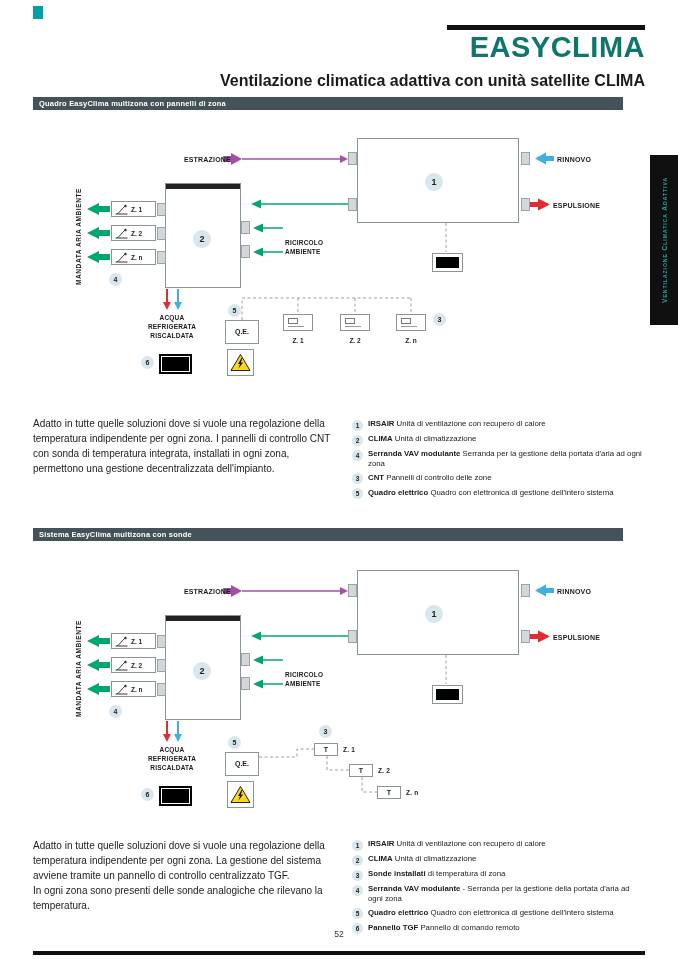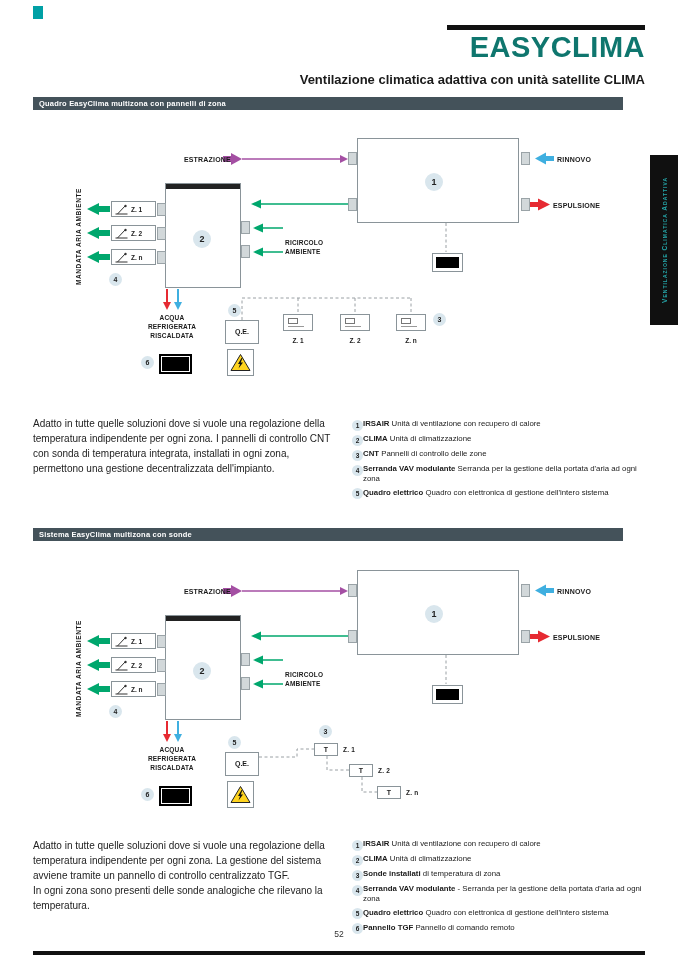--- a/index.html
+++ b/index.html
@@ -2,21 +2,21 @@
 <html><head>
 <meta charset="utf-8">
 <style>
   * { margin:0; padding:0; box-sizing:border-box; }
   body { background:#e8e8e8; font-family:"Liberation Sans", sans-serif; }
   .page { position:relative; width:678px; height:959px; background:#fff; margin:0 auto; overflow:hidden; color:#1a1a1a; }
 
   .corner { position:absolute; left:33px; top:6px; width:10px; height:13px; background:#00A0A5; }
   .toprule { position:absolute; right:33px; top:25px; width:198px; height:5px; background:#111; }
   .brand { position:absolute; right:33px; top:31px; font-size:29px; font-weight:bold; letter-spacing:0.5px; color:#0f766e; }
-  .subtitle { position:absolute; right:33px; top:72px; font-size:13px; font-weight:bold; color:#1a1a1a; }
+  .subtitle { position:absolute; right:33px; top:72px; font-size:16px; font-weight:bold; color:#1a1a1a; }
 
   .sidetab { position:absolute; left:650px; top:155px; width:28px; height:170px; background:#101010; display:flex; align-items:center; justify-content:center; }
   .sidetab span { writing-mode:vertical-rl; transform:rotate(180deg); font-size:6.5px; font-weight:bold; letter-spacing:1px; color:#25A5A8; font-variant:small-caps; white-space:nowrap; }
 
   .secbar { position:absolute; left:33px; width:590px; height:13px; background:#44525A; color:#fff; font-size:7.5px; font-weight:bold; line-height:13px; padding-left:6px; letter-spacing:0.2px; }
 
   .diagram { position:absolute; left:33px; width:612px; }
   .dsvg { position:absolute; left:0; top:0; width:100%; height:100%; }
 
   .dlabel { position:absolute; font-size:7px; font-weight:bold; color:#1a1a1a; letter-spacing:0.2px; line-height:1.35; }
@@ -40,21 +40,21 @@
   .tbox { position:absolute; width:24px; height:13px; border:1px solid #8a9499; background:#fff; text-align:center; font-size:7px; font-weight:bold; line-height:11px; }
 
   .qe { position:absolute; width:34px; height:24px; border:1px solid #8a9499; background:#fff; text-align:center; font-size:7px; font-weight:bold; line-height:22px; }
   .warn { position:absolute; width:27px; height:27px; border:1px solid #8a9499; background:#fff; display:flex; align-items:center; justify-content:center; }
   .tgf { position:absolute; width:33px; height:20px; background:#000; box-shadow: inset 0 0 0 2px #000, inset 0 0 0 3px #fff; }
   .remote { position:absolute; width:31px; height:19px; border:1px solid #8a9499; background:#fff; display:flex; align-items:center; justify-content:center; }
   .rscreen { width:23px; height:11px; background:#000; }
 
   .body { position:absolute; font-size:10px; line-height:1.5; color:#222; white-space:pre-line; }
   .legend { position:absolute; width:292px; }
-  .lrow { display:flex; margin-bottom:3.5px; font-size:7.8px; line-height:1.3; }
+  .lrow { display:flex; gap:5px; margin-bottom:3.5px; font-size:7.8px; line-height:1.3; }
   .lnum { flex:none; width:11px; height:11px; border-radius:50%; background:#D9E6ED; font-size:6.5px; font-weight:bold; line-height:11px; text-align:center; margin-top:0.5px; }
 
   .pagenum { position:absolute; left:0; top:929px; width:678px; text-align:center; font-size:8.5px; color:#333; }
   .bottomrule { position:absolute; left:33px; top:951px; width:612px; height:4px; background:#111; }
 </style>
 </head>
 <body>
 
 <div class="page">
 
@@ -211,26 +211,26 @@
   <div class="legend" style="left:352px; top:419px;">
     <div class="lrow">
         <span class="lnum">1</span>
         <span class="ltext"><b>IRSAIR</b> <span>Unità di ventilazione con recupero di calore</span></span>
       </div>
     <div class="lrow">
         <span class="lnum">2</span>
         <span class="ltext"><b>CLIMA</b> <span>Unità di climatizzazione</span></span>
       </div>
     <div class="lrow">
+        <span class="lnum">4</span>
+        <span class="ltext"><b>Serranda VAV modulante</b> <span>Serranda per la gestione della portata d'aria ad ogni zona</span></span>
+      </div>
+    <div class="lrow">
         <span class="lnum">3</span>
         <span class="ltext"><b>CNT</b> <span>Pannelli di controllo delle zone</span></span>
-      </div>
-    <div class="lrow">
-        <span class="lnum">4</span>
-        <span class="ltext"><b>Serranda VAV modulante</b> <span>Serranda per la gestione della portata d'aria ad ogni zona</span></span>
       </div>
     <div class="lrow">
         <span class="lnum">5</span>
         <span class="ltext"><b>Quadro elettrico</b> <span>Quadro con elettronica di gestione dell'intero sistema</span></span>
       </div>
   </div>
 
   <div class="secbar" style="top:528px;">Sistema EasyClima multizona con sonde</div>
 
   <div class="diagram" style="top:545px; height:290px;">

